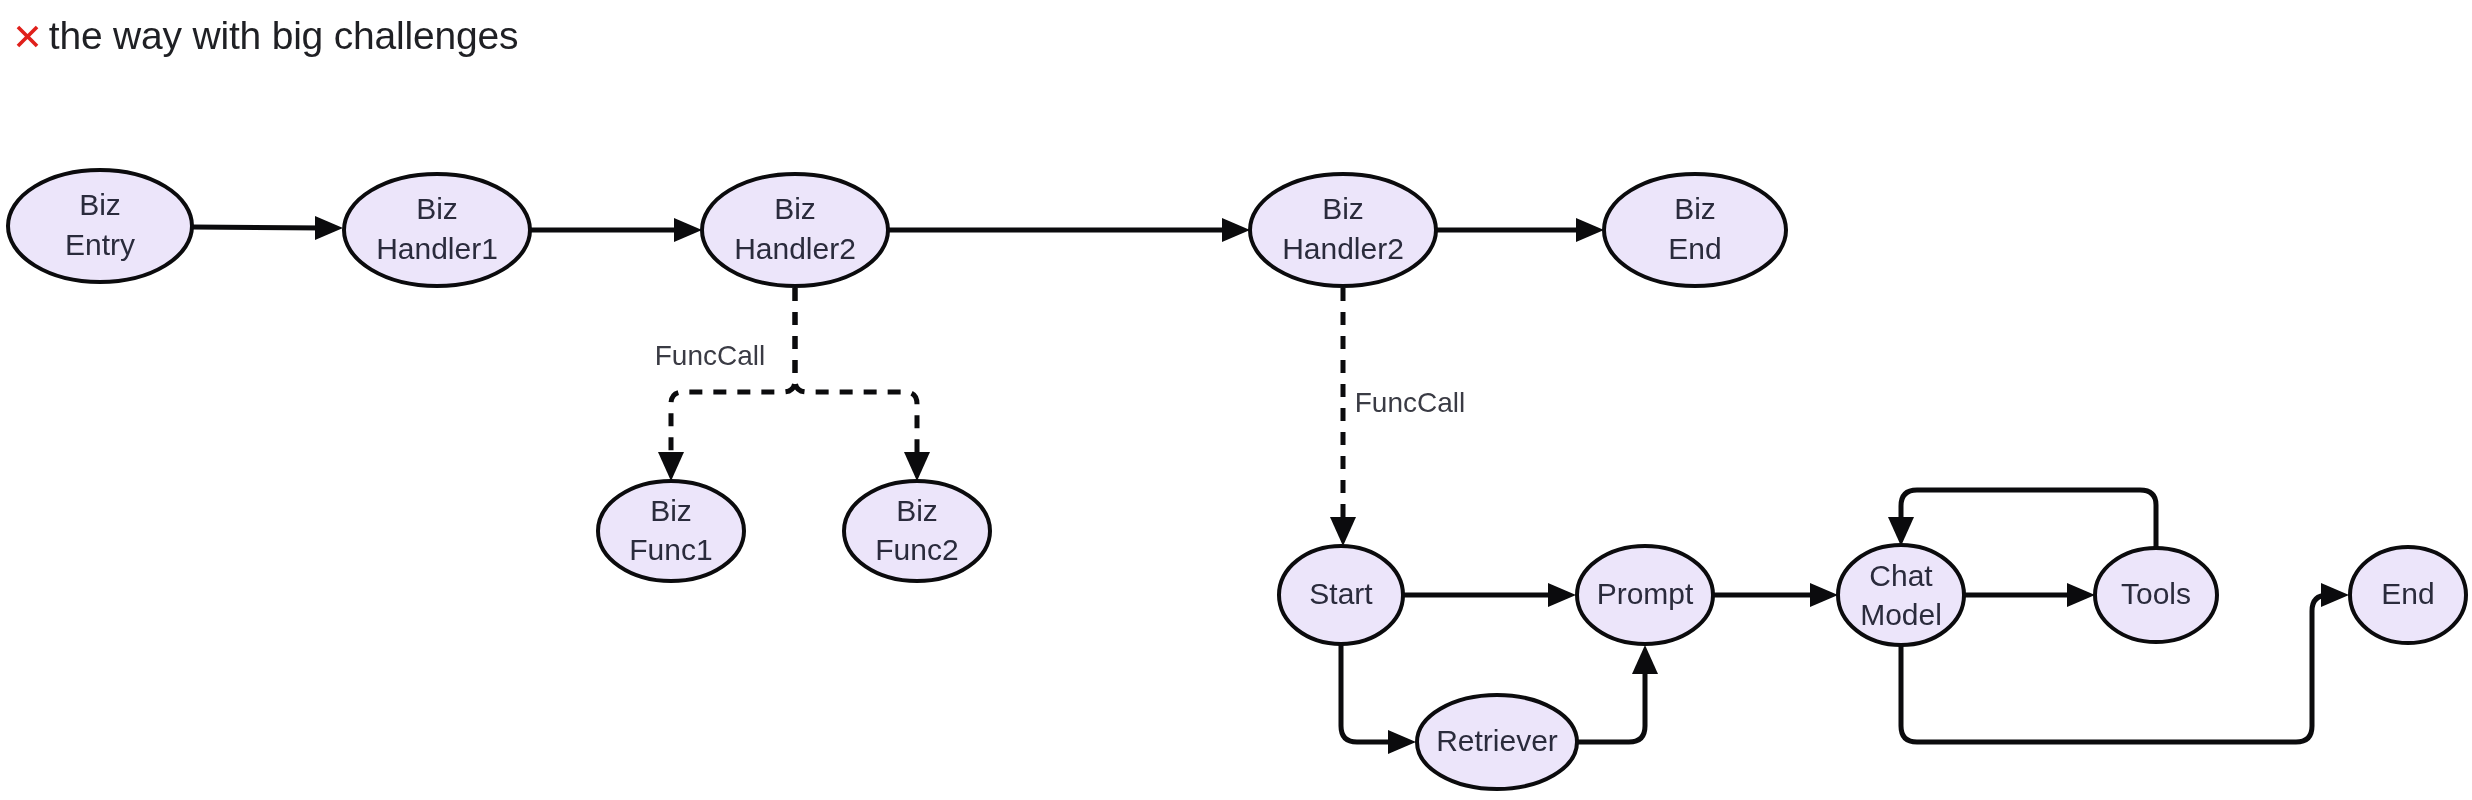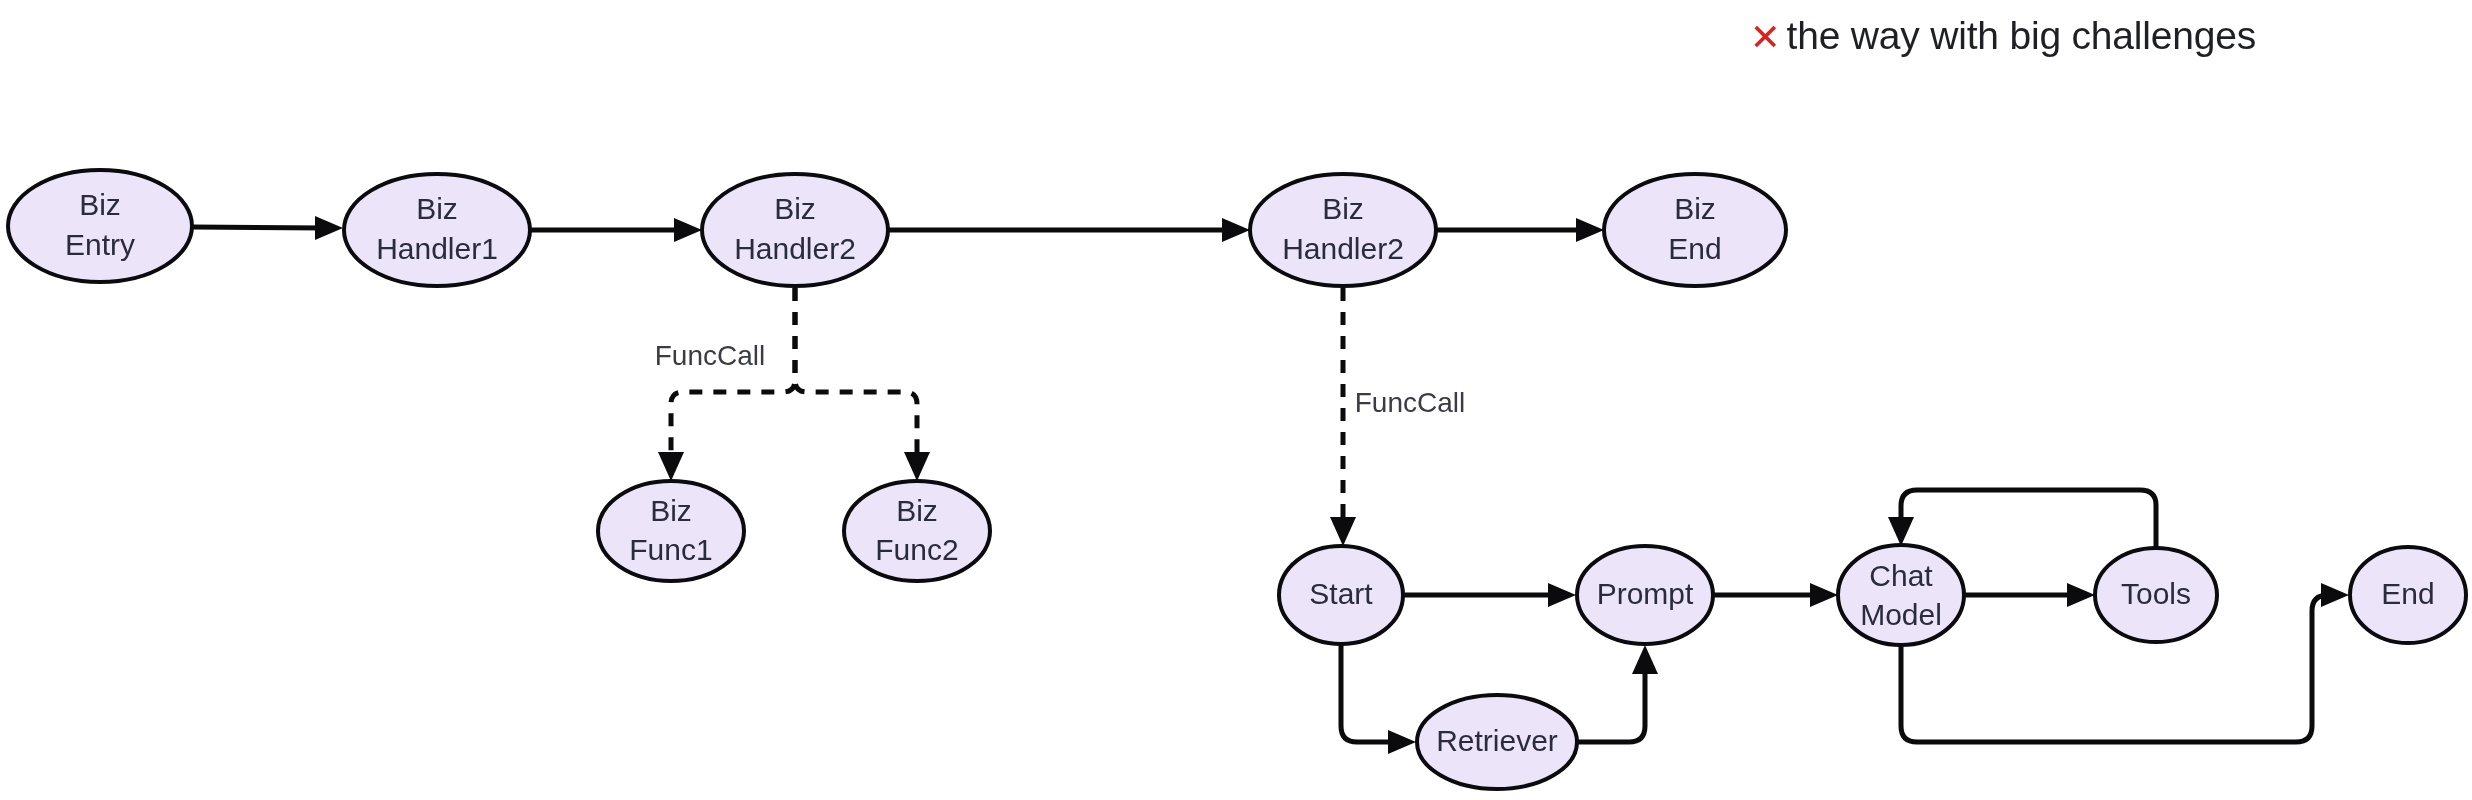--- a/index.html
+++ b/index.html
@@ -19,27 +19,28 @@
     position: relative;
     width: 2472px;
     height: 800px;
     background: #ffffff;
   }
   #diagram-title {
     position: absolute;
     left: 0;
     top: 10px;
     width: 2256px;
-    text-align: right;
+    text-align: left;
     font-size: 39px;
     line-height: 52px;
     color: #1f2024;
     font-family: "Liberation Sans", sans-serif;
     white-space: nowrap;
     letter-spacing: -0.2px;
+    padding-left: 12px;
   }
   #diagram-title .xmark {
     color: #e0201b;
     font-size: 37px;
     font-weight: bold;
     display: inline-block;
     transform: translateY(1px);
     margin-right: 6px;
     font-family: "DejaVu Sans", sans-serif;
   }

